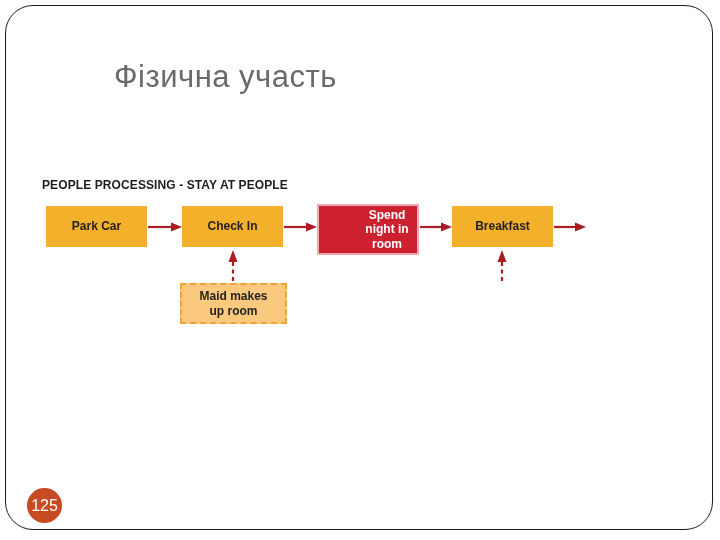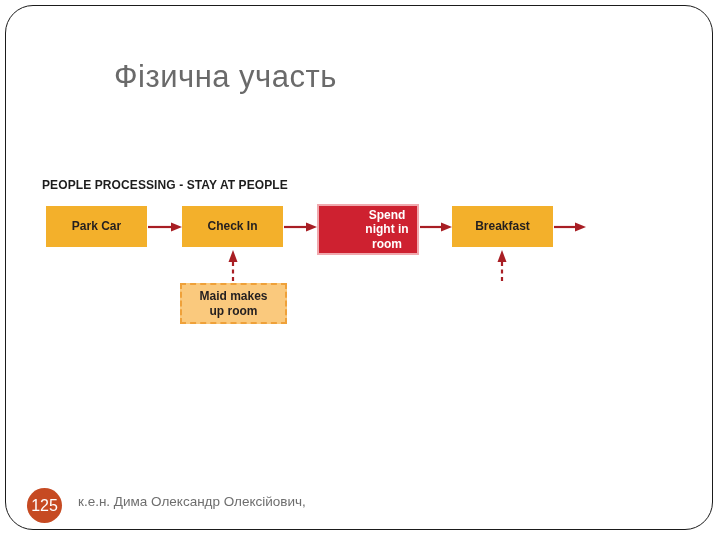--- a/index.html
+++ b/index.html
@@ -157,15 +157,14 @@
       <line x1="502" y1="281" x2="502" y2="261" stroke-dasharray="4,3.5"></line>
         <polygon points="497.5,262 502,250 506.5,262" stroke="none"></polygon>
     </g>
   </svg>
 
   <div class="page-number-badge">
     <span>125</span>
   </div>
 
   <div class="footer-credit">
-    <div>к.е.н. Дима Олександр Олексійович,</div>
   </div>
 </div>
 
 </body></html>

